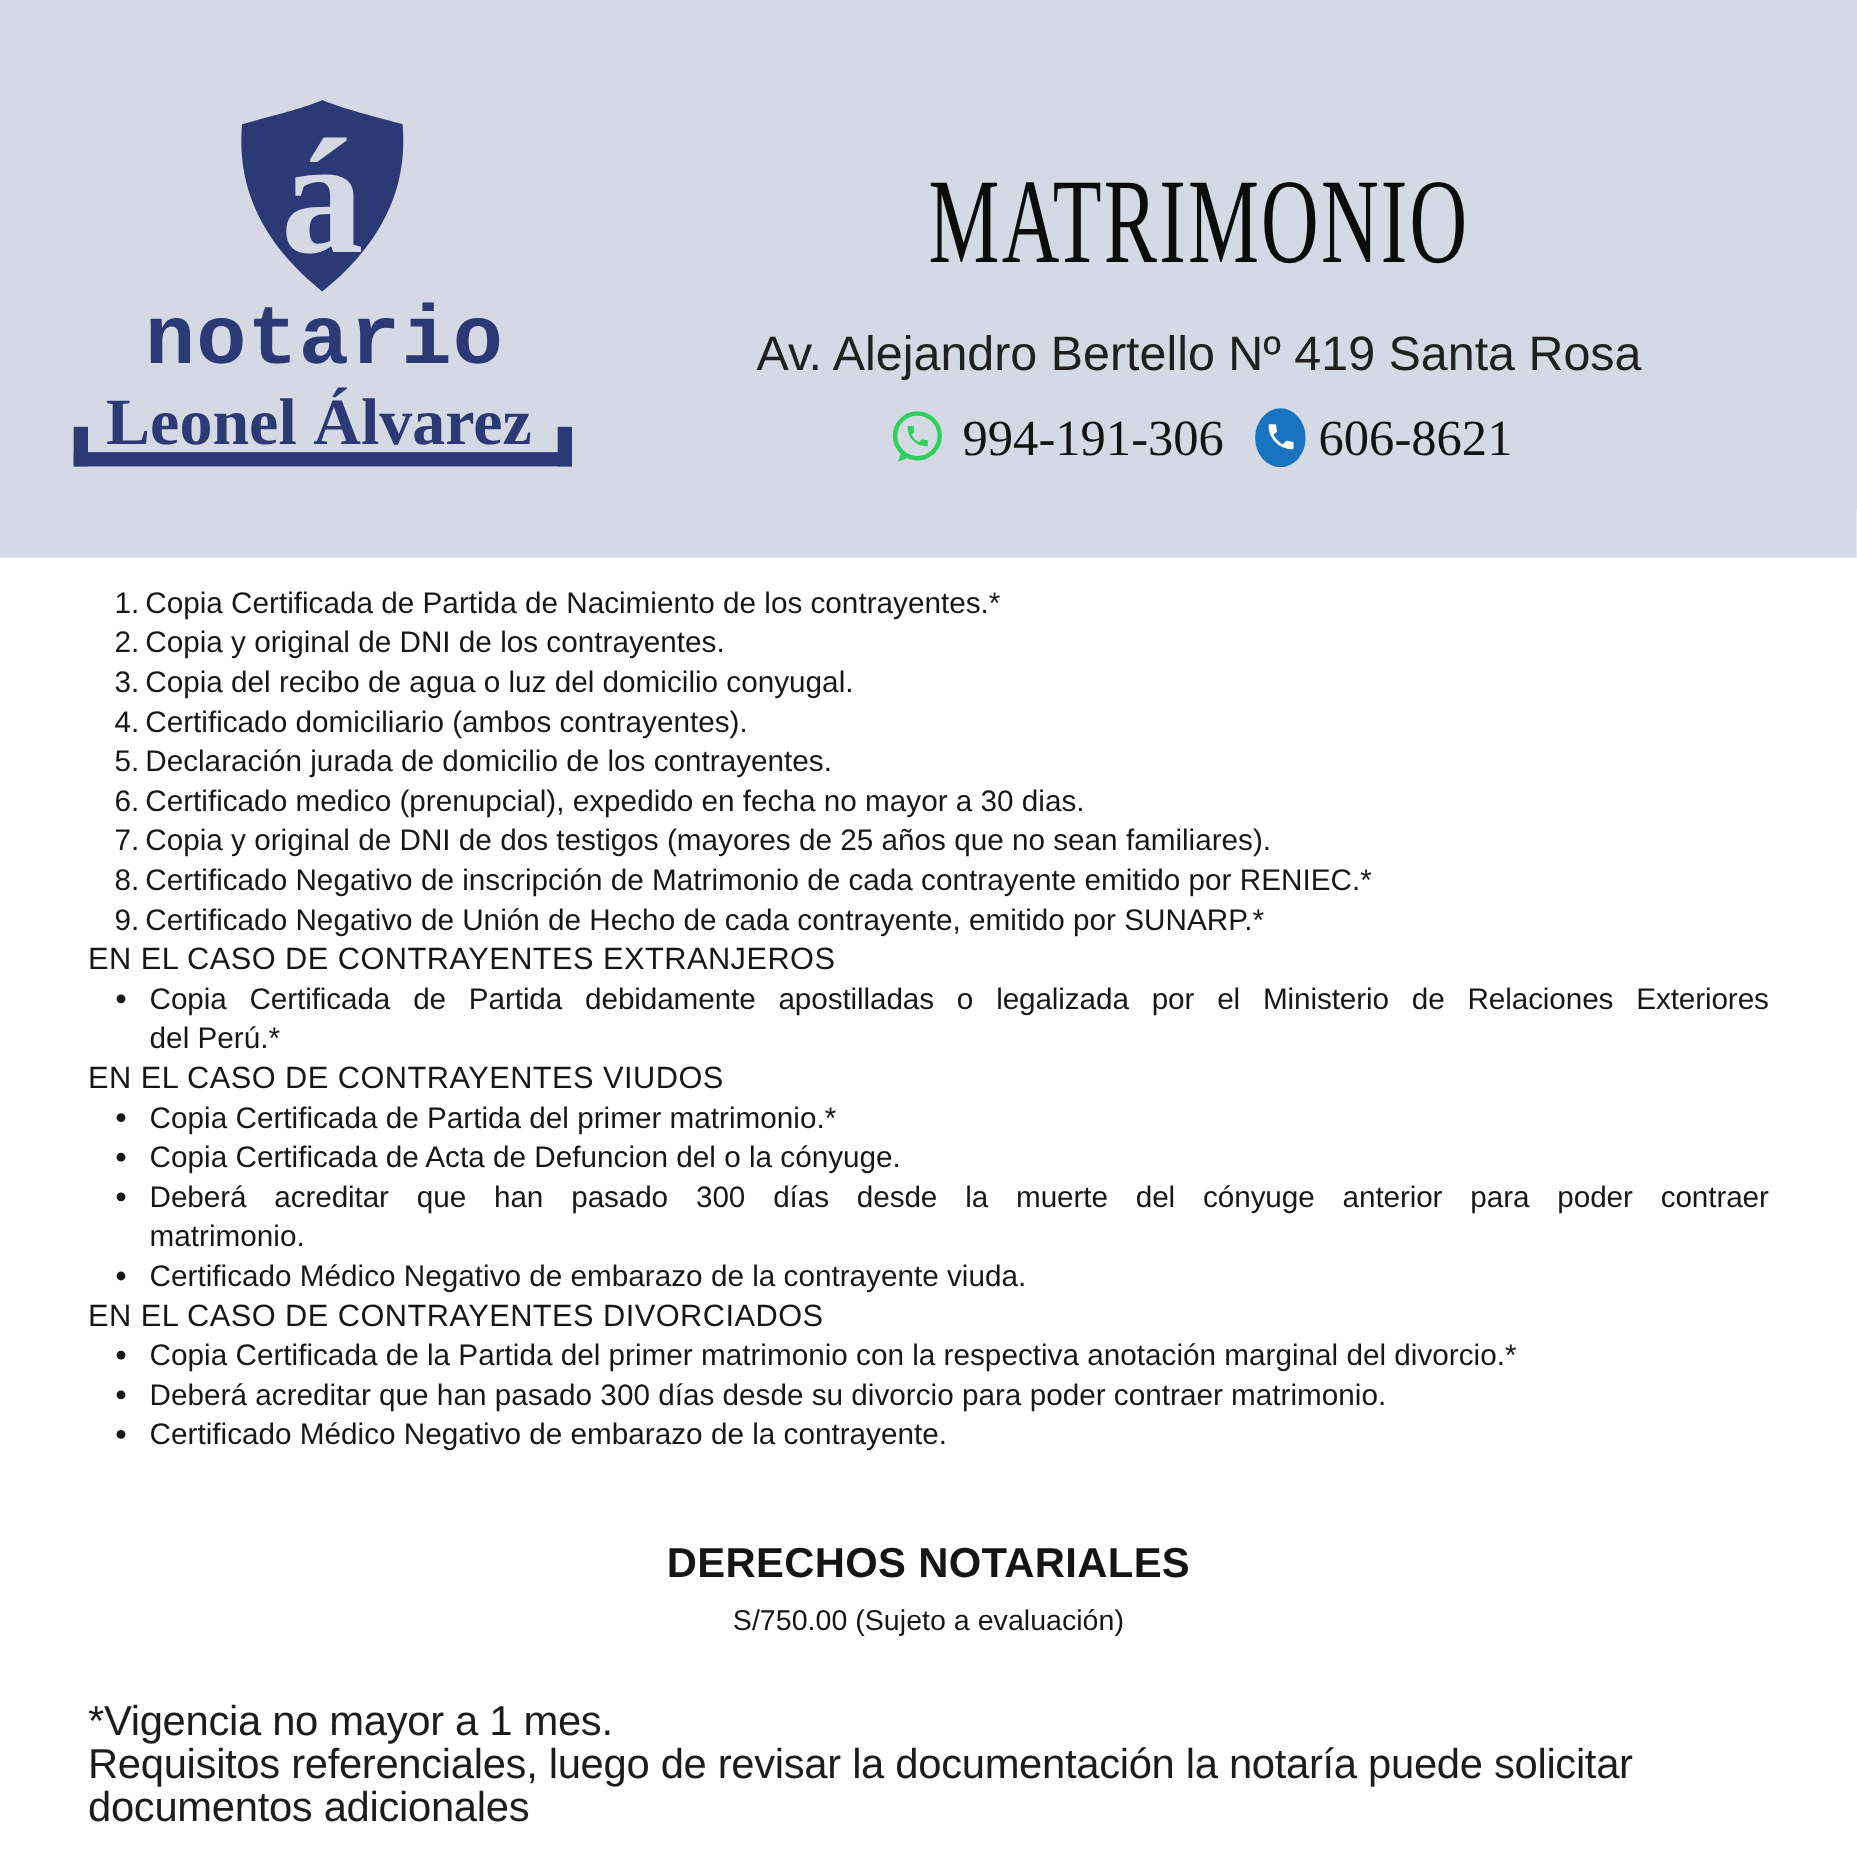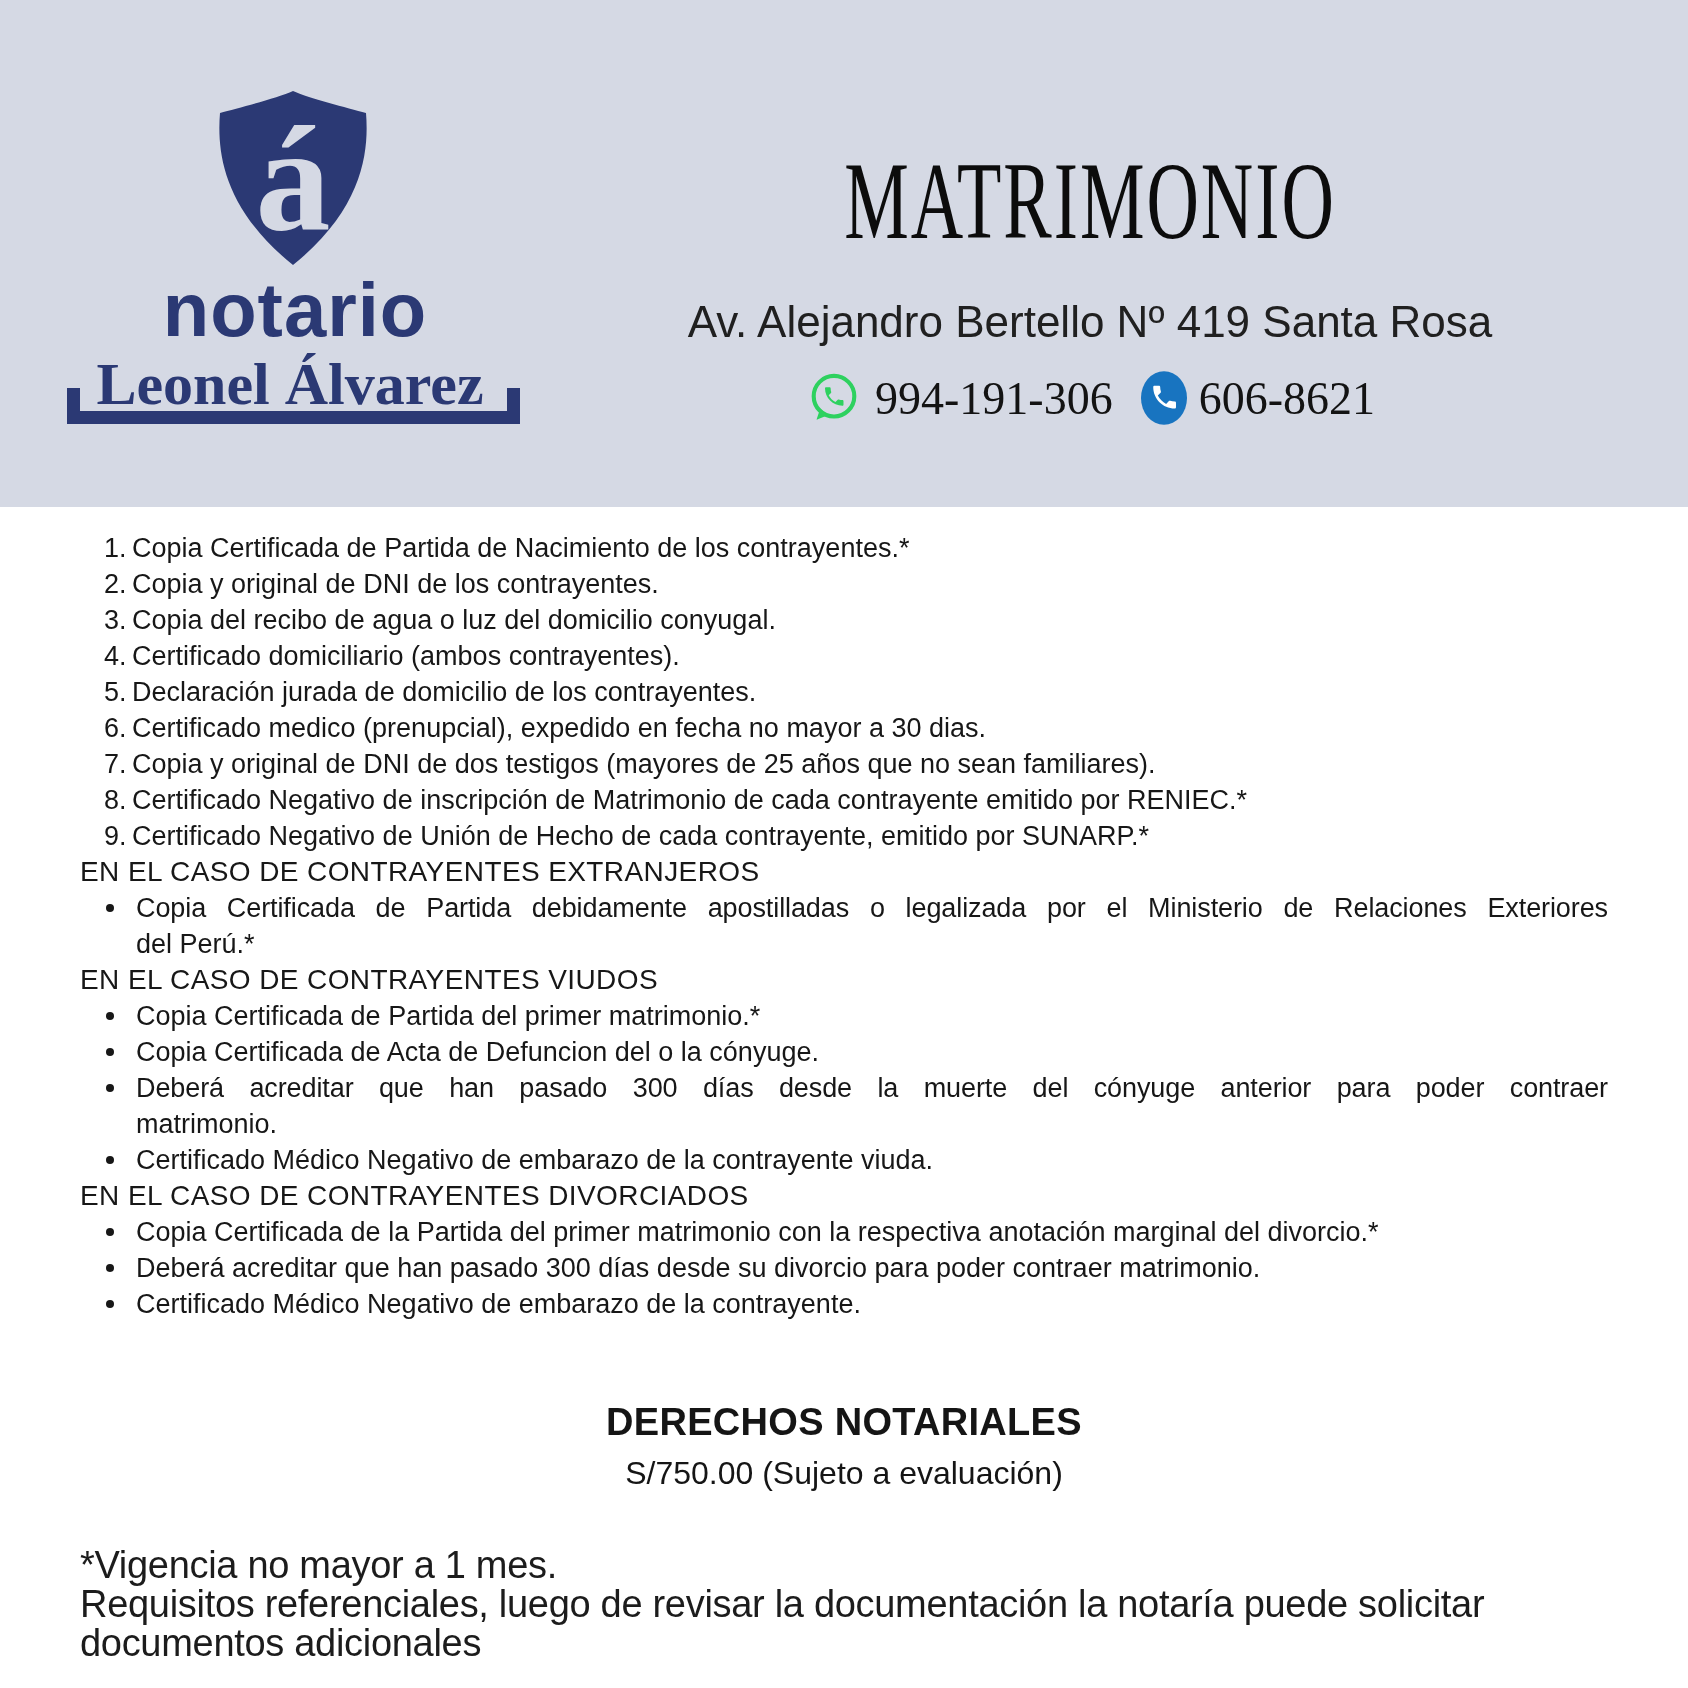--- a/index.html
+++ b/index.html
@@ -23,21 +23,21 @@
   .monogram {
     position:absolute; left:208px; top:104px; width:170px;
     text-align:center;
     font-family:"Liberation Serif", serif; font-weight:700;
     font-size:150px; line-height:150px;
     color:#d5d9e4;
   }
   .brand {
     position:absolute; left:75px; top:270px; width:440px;
     text-align:center;
-    font-family:Liberation Sans, sans-serif; font-weight:700;
+    font-family:Liberation Mono, monospace; font-weight:700;
     font-size:76px; line-height:80px; letter-spacing:1px;
     color:#2b3974;
   }
   .name {
     position:absolute; left:75px; top:354px; width:430px;
     text-align:center;
     font-family:"Liberation Serif", serif; font-weight:700;
     font-size:60px; line-height:60px;
     color:#2b3974;
   }
@@ -84,21 +84,21 @@
     width:8px; height:8px; border-radius:50%; background:#171717;
   }
   .b-text { display:block; }
   .ll { display:block; }
   .jl { display:block; text-align:justify; margin-bottom:-36px; letter-spacing:-0.1px; }
   .jl::after { content:""; display:inline-block; width:100%; }
 
   
   .fees { position:absolute; left:0; top:1400px; width:1688px; text-align:center; color:#151515; }
   .fees-h { font-weight:700; font-size:38px; line-height:44px; letter-spacing:0.3px; }
-  .fees-a { font-size:32px; line-height:46px; margin-top:6px; font-weight:400; }
+  .fees-a { font-size:26px; line-height:46px; margin-top:6px; font-weight:400; }
 
   
   .notes { position:absolute; left:80px; top:1546px; font-size:38px; line-height:39px; letter-spacing:-0.3px; color:#1c1c1c; }
 </style>
 </head>
 <body>
 
 <div class="band">
 
   <svg class="shield" viewBox="0 0 170 180">

